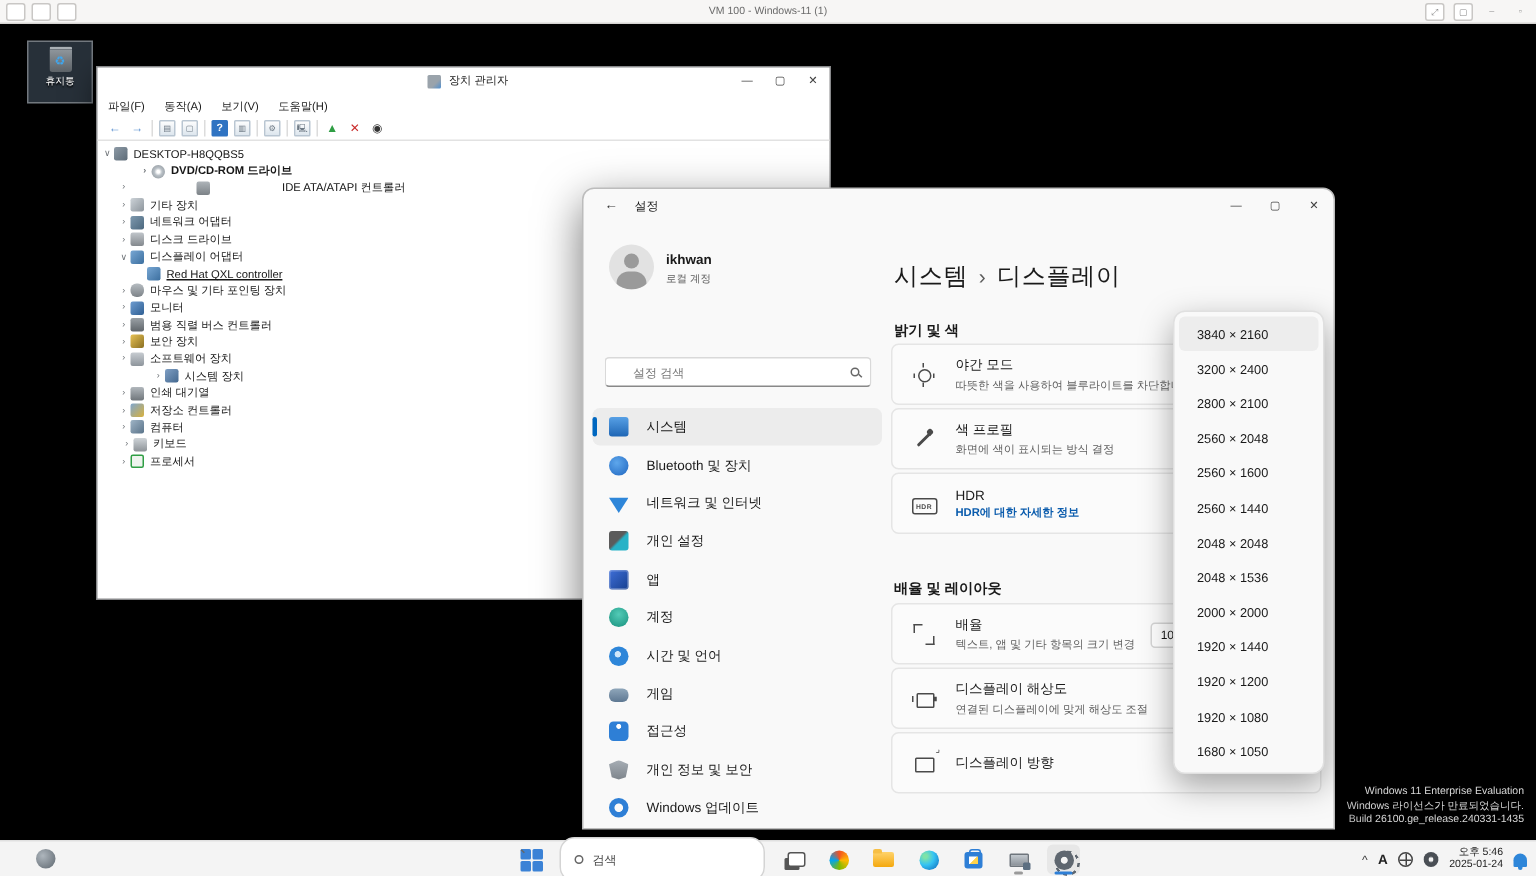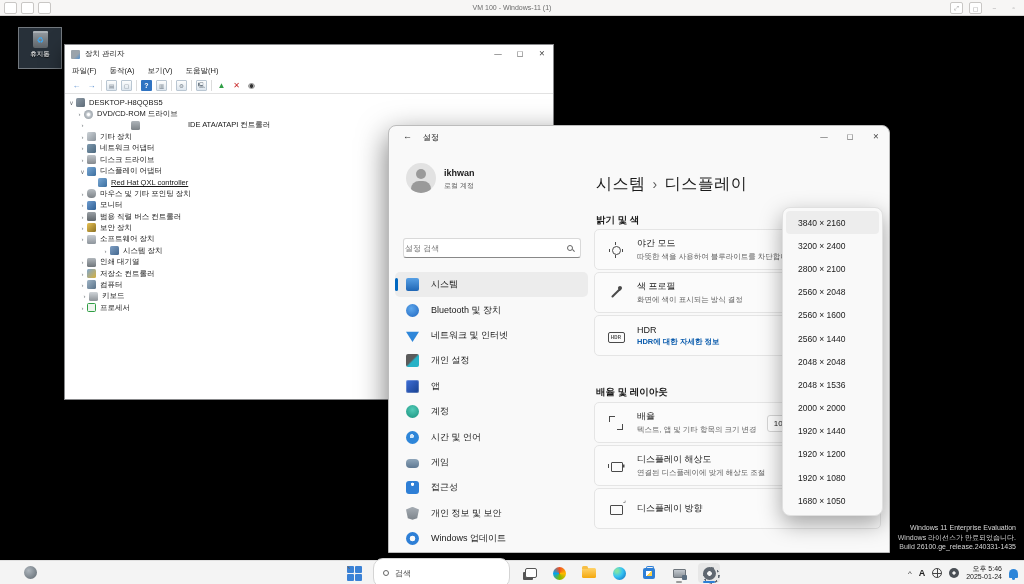--- a/index.html
+++ b/index.html
@@ -19,21 +19,21 @@
   .recycle { position:absolute; left:18px; top:27px; width:44px; height:42px; background:rgba(130,160,190,.30); border:1px solid rgba(255,255,255,.35); display:flex; flex-direction:column; align-items:center; z-index:1; }
   .bin-body { width:15px; height:17px; margin-top:3px; background:linear-gradient(180deg,#8f969c,#5d6368); border-radius:1px 1px 2px 2px; border-top:2px solid #aab0b5; display:flex; align-items:center; justify-content:center; color:#3fa7ef; font-size:8px; line-height:8px; }
   .bin-label { margin-top:2px; font-size:6.5px; color:#fff; text-shadow:0 1px 1px #000; }
 
   
   .win-ctrls { position:absolute; top:0; right:0; display:flex; }
   .win-ctrl { width:22px; height:16px; display:flex; align-items:center; justify-content:center; font-size:7.5px; color:#444; }
 
   
   .devmgr { position:absolute; left:64px; top:44px; width:490px; height:356px; background:#fff; border:1px solid #88898b; box-shadow:0 6px 18px rgba(0,0,0,.5); z-index:10; }
-  .dm-titlebar { position:relative; height:18px; display:flex; align-items:center; padding-left:6px; }
+  .dm-titlebar { position:relative; height:18px; display:flex; align-items:center; padding-left:6px;justify-content:center; }
   .dm-appicon { width:9px; height:9px; background:linear-gradient(135deg,#9aa3ab 60%,#4f8fd0); border-radius:1px; margin-right:5px; }
   .dm-title { font-size:7.5px; color:#1a1a1a; }
   .dm-menubar { height:15px; display:flex; align-items:center; gap:13px; padding-left:7px; font-size:7.5px; color:#1a1a1a; }
   .dm-toolbar { height:16px; display:flex; align-items:center; gap:4px; padding-left:6px; border-bottom:1px solid #e2e2e2; }
   .tb { width:11px; height:11px; display:flex; align-items:center; justify-content:center; font-size:7px; border-radius:1px; }
   .tb-sep { width:1px; height:11px; background:#dcdcdc; }
   .tb-arrow { color:#5a8fd0; font-weight:bold; font-size:8px; }
   .tb-box { border:1px solid #b9c6d2; background:linear-gradient(180deg,#fdfdfd,#dde6ee); color:#6e7a85; font-size:5.5px; }
   .tb-help { background:#2f73c2; color:#fff; font-weight:bold; }
   .tb-x { color:#c92a2a; font-weight:bold; font-size:8px; }
@@ -68,21 +68,21 @@
   .st-back { position:absolute; left:14px; top:5px; font-size:9px; color:#333; }
   .st-title { position:absolute; left:34px; top:6px; font-size:8px; color:#1a1a1a; }
   .st-titlebar .win-ctrl { width:26px; height:20px; }
   .sidebar { position:absolute; left:0; top:22px; width:205px; bottom:0; }
   .avatar { position:absolute; left:17px; top:15px; width:30px; height:30px; border-radius:50%; background:#e2e2e2; overflow:hidden; }
   .avatar::before { content:""; position:absolute; left:10px; top:6px; width:10px; height:10px; border-radius:50%; background:#9a9a9a; }
   .avatar::after { content:""; position:absolute; left:5px; top:18px; width:20px; height:12px; border-radius:8px 8px 0 0; background:#9a9a9a; }
   .user-name { position:absolute; left:55px; top:20px; font-size:9px; font-weight:bold; color:#1a1a1a; }
   .user-type { position:absolute; left:55px; top:33px; font-size:7px; color:#5f5f5f; }
   .st-search { position:absolute; left:14px; top:90px; width:178px; height:20px; background:#fff; border:1px solid #d9d9d9; border-bottom:1px solid #888; border-radius:3px; }
-  .st-search input { position:absolute; left:1px; top:1px; width:150px; height:16px; border:none; outline:none; background:transparent; font-size:8px; color:#333; font-family:inherit; }
+  .st-search input { position:absolute; left:18px; top:1px; width:150px; height:16px; border:none; outline:none; background:transparent; font-size:8px; color:#333; font-family:inherit; }
   .st-search input::placeholder { color:#767676; }
   .mag { position:absolute; right:7px; top:6px; width:6px; height:6px; border:1px solid #666; border-radius:50%; }
   .mag::after { content:""; position:absolute; left:4px; top:4px; width:3px; height:1px; background:#666; transform:rotate(45deg); }
   .nav { position:absolute; left:6px; right:6px; top:124px; }
   .nav-item { position:relative; height:25.4px; display:flex; align-items:center; border-radius:5px; padding-left:11px; }
   .nav-item.selected { background:#ececec; }
   .nav-item.selected::before { content:""; position:absolute; left:0; top:6px; width:3px; height:13px; border-radius:2px; background:#0067c0; }
   .nico { width:13px; height:13px; margin-right:12px; flex:0 0 13px; }
   .nav-label { font-size:9px; color:#1a1a1a; }
   .nav-system { background:linear-gradient(180deg,#57a0e5,#1f66b5); border-radius:2px; }
@@ -231,21 +231,21 @@
       <div class="tb tb-scan">◉</div>
     </div>
     <div class="dm-tree">
 
         <div class="tree-row" style="padding-left: 2px;">
           <span class="expander">∨</span>
           <span class="tico ico-computer"></span>
           <span class="tree-label">DESKTOP-H8QQBS5</span>
         </div>
 
-        <div class="tree-row" style="padding-left: 10px;">
+        <div class="tree-row" style="padding-left: 27px; font-weight: bold;">
           <span class="expander">›</span>
           <span class="tico ico-dvd"></span>
           <span class="tree-label">DVD/CD-ROM 드라이브</span>
         </div>
 
         <div class="tree-row" style="padding-left: 13px; gap: 44px;">
           <span class="expander">›</span>
           <span class="tico ico-ide"></span>
           <span class="tree-label">IDE ATA/ATAPI 컨트롤러</span>
         </div>

